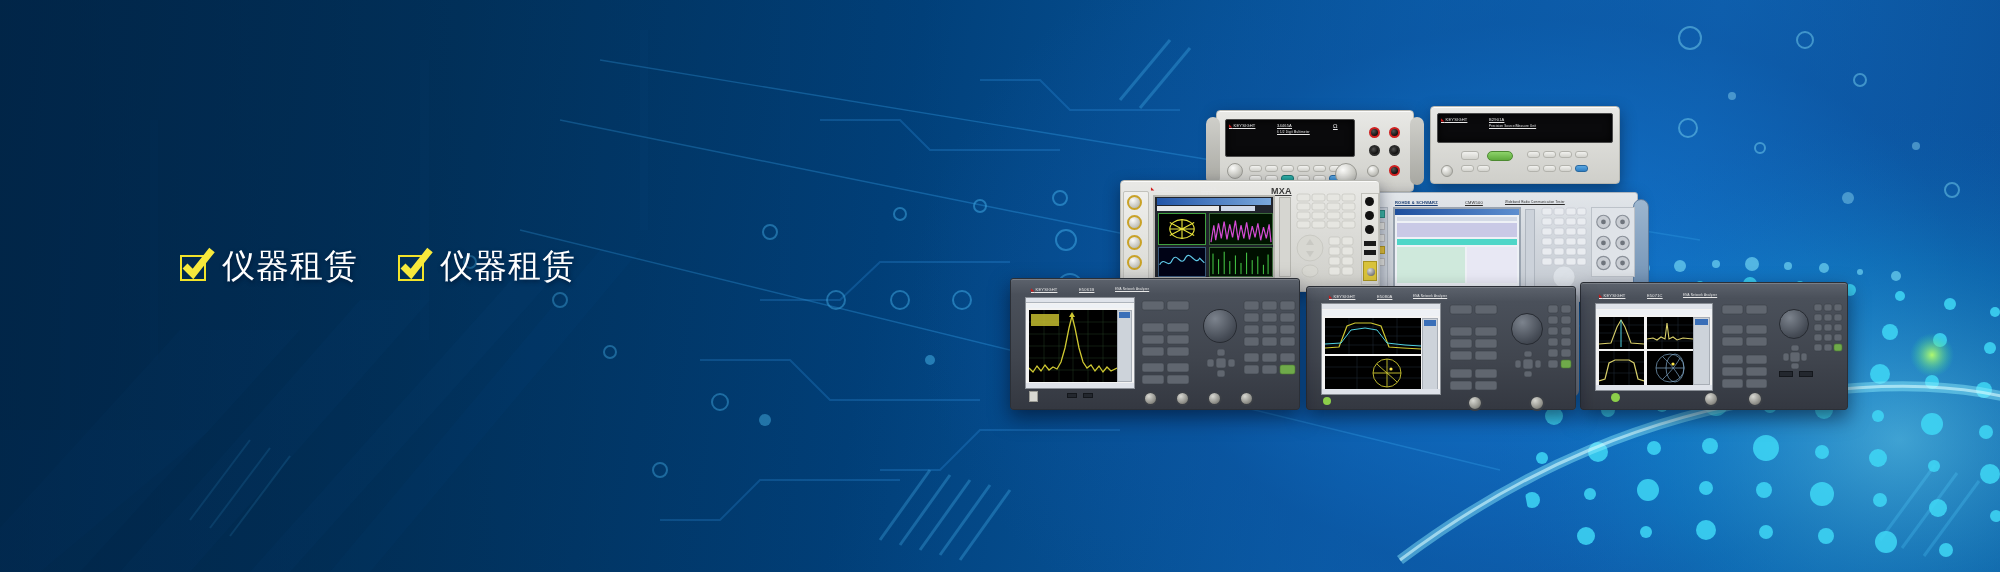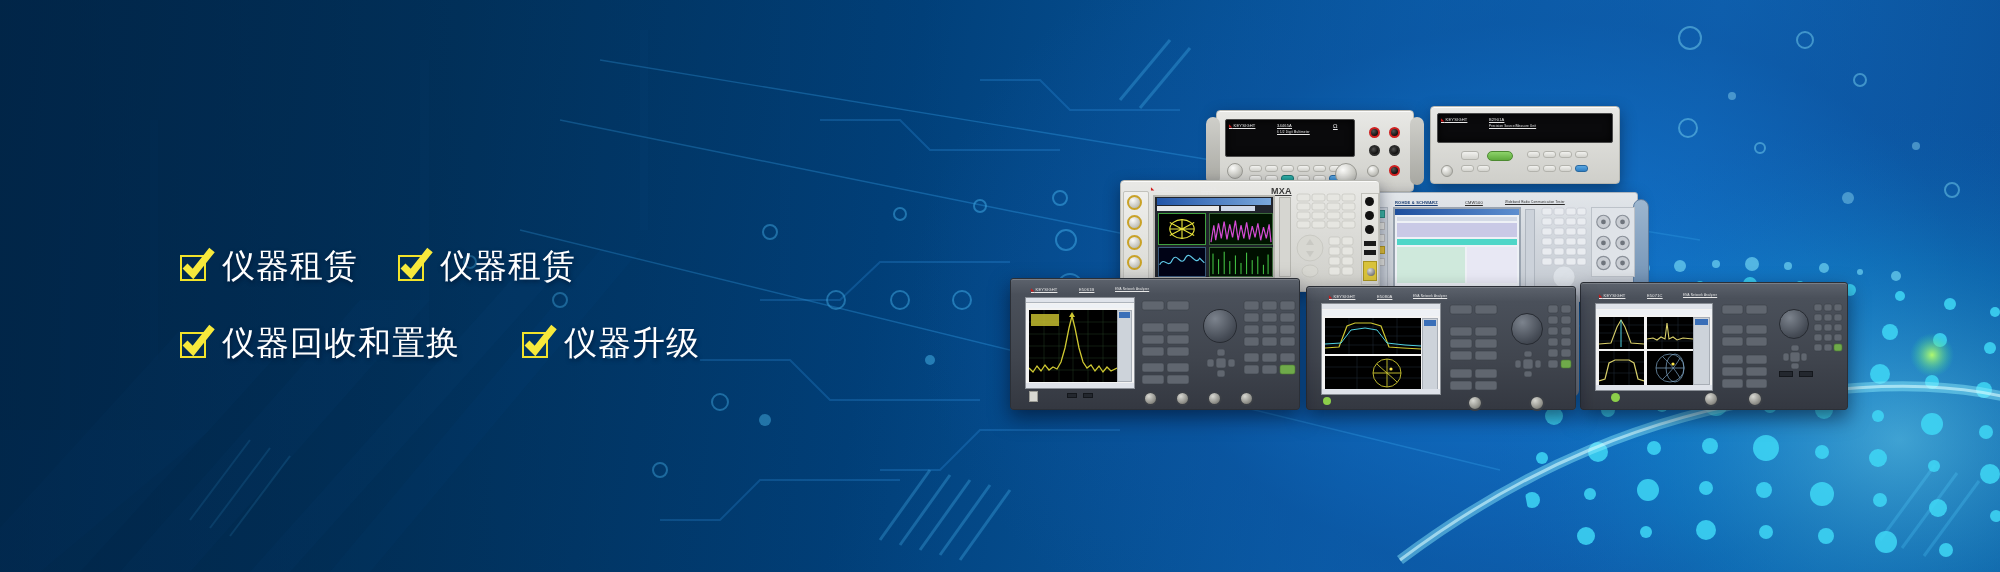--- a/index.html
+++ b/index.html
@@ -1004,38 +1004,15 @@
           <span class="box"></span>
           <svg viewBox="0 0 37 37">
               <path d="M7 19 L15 27 L34 3" stroke="#f7e93c" stroke-width="7" fill="none" stroke-linecap="butt" stroke-linejoin="miter"></path>
             </svg>
         </span>
         <span class="feature-label">仪器租赁</span>
       </div>
 
     </div>
 
-    <div class="feature-row" id="row2">
-
-      <div class="feature">
-        <span class="chk">
-          <span class="box"></span>
-          <svg viewBox="0 0 37 37">
-              <path d="M7 19 L15 27 L34 3" stroke="#f7e93c" stroke-width="7" fill="none" stroke-linecap="butt" stroke-linejoin="miter"></path>
-            </svg>
-        </span>
-        <span class="feature-label">仪器回收和置换</span>
-      </div>
-
-      <div class="feature" style="margin-right:0">
-        <span class="chk">
-          <span class="box"></span>
-          <svg viewBox="0 0 37 37">
-              <path d="M7 19 L15 27 L34 3" stroke="#f7e93c" stroke-width="7" fill="none" stroke-linecap="butt" stroke-linejoin="miter"></path>
-            </svg>
-        </span>
-        <span class="feature-label">仪器升级</span>
-      </div>
-
-    </div>
   </div>
 
 </div>
 
 </body></html>

